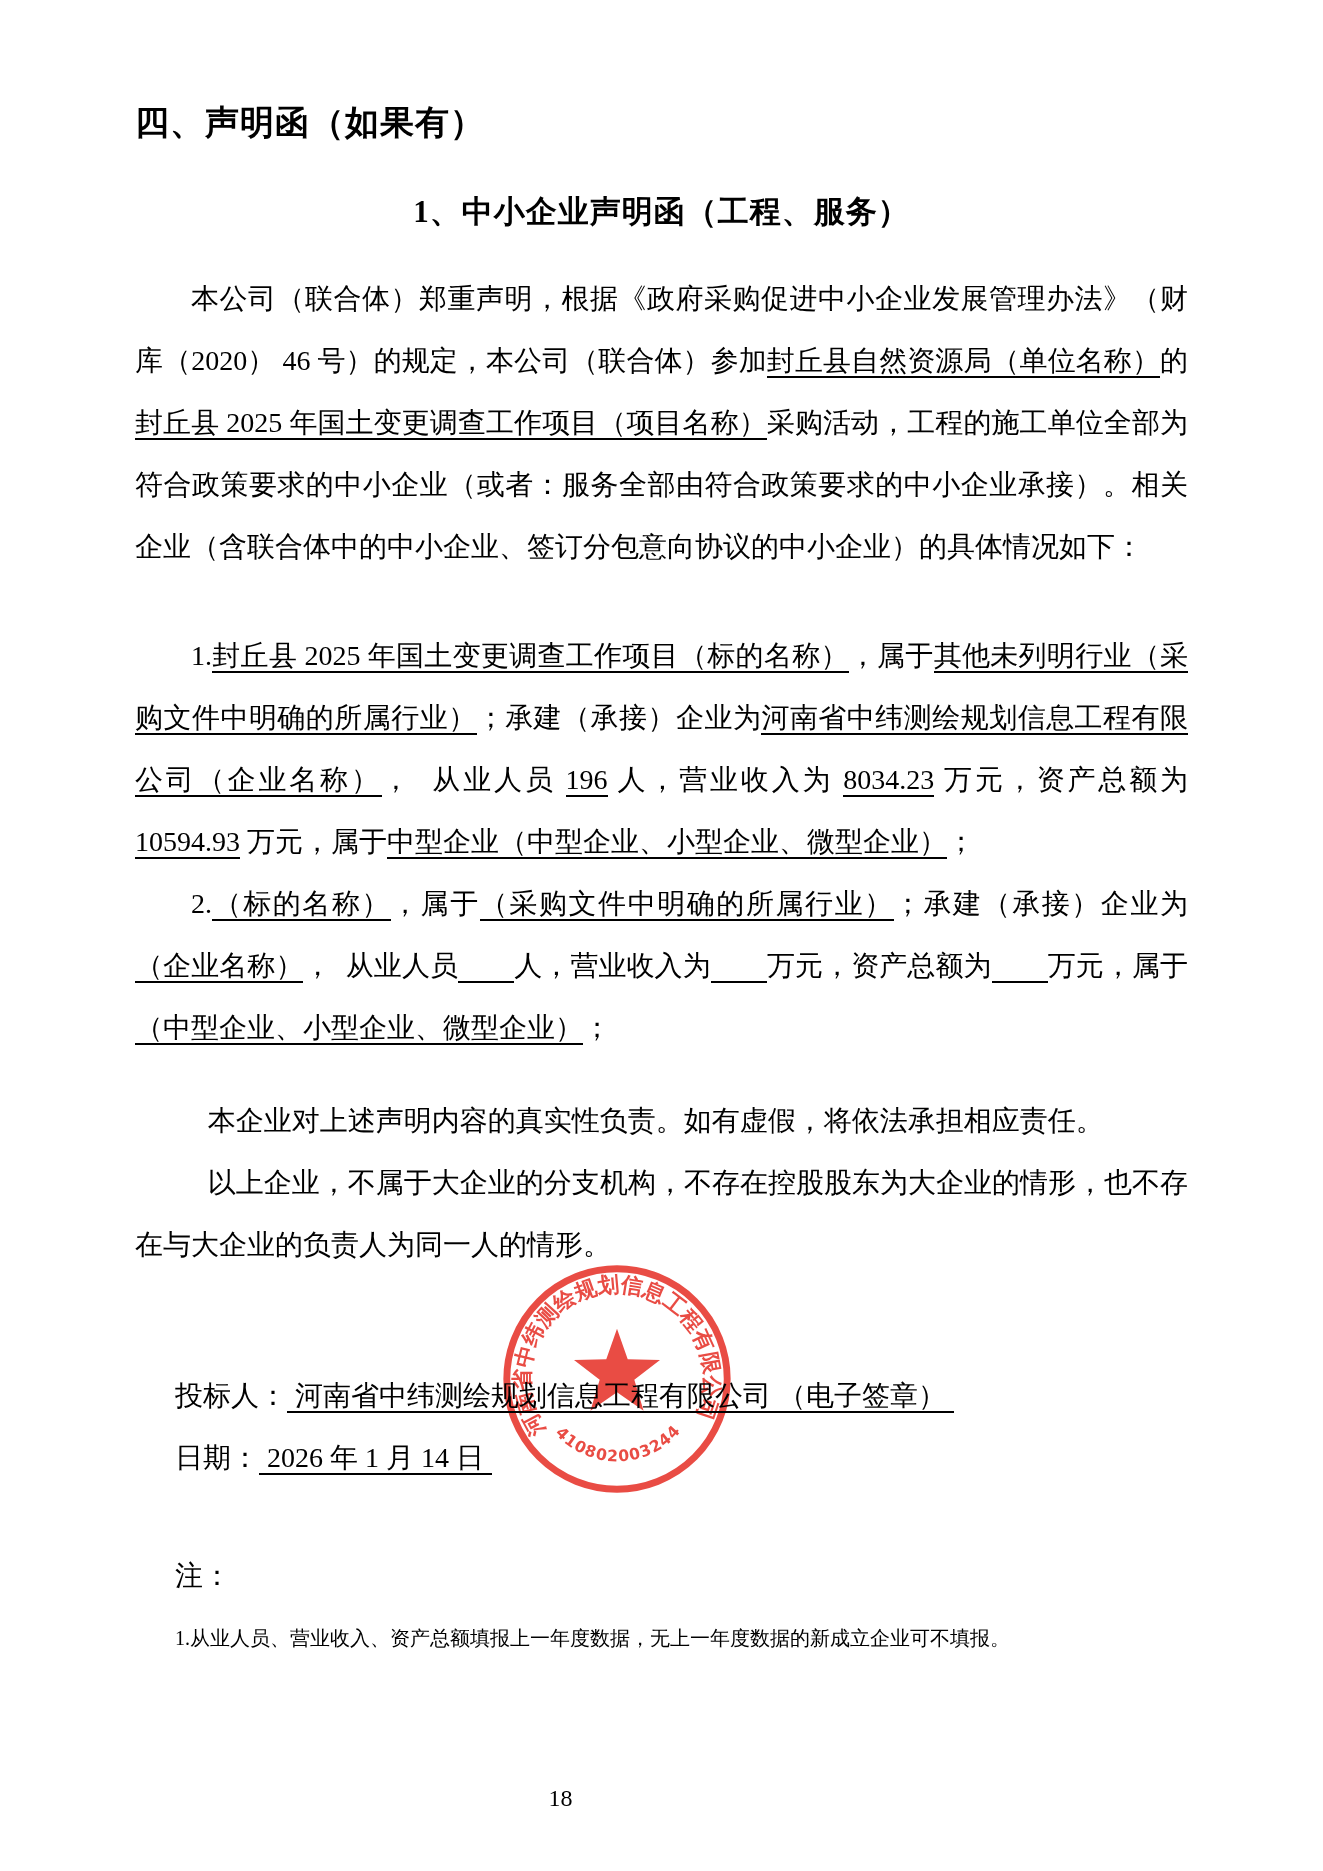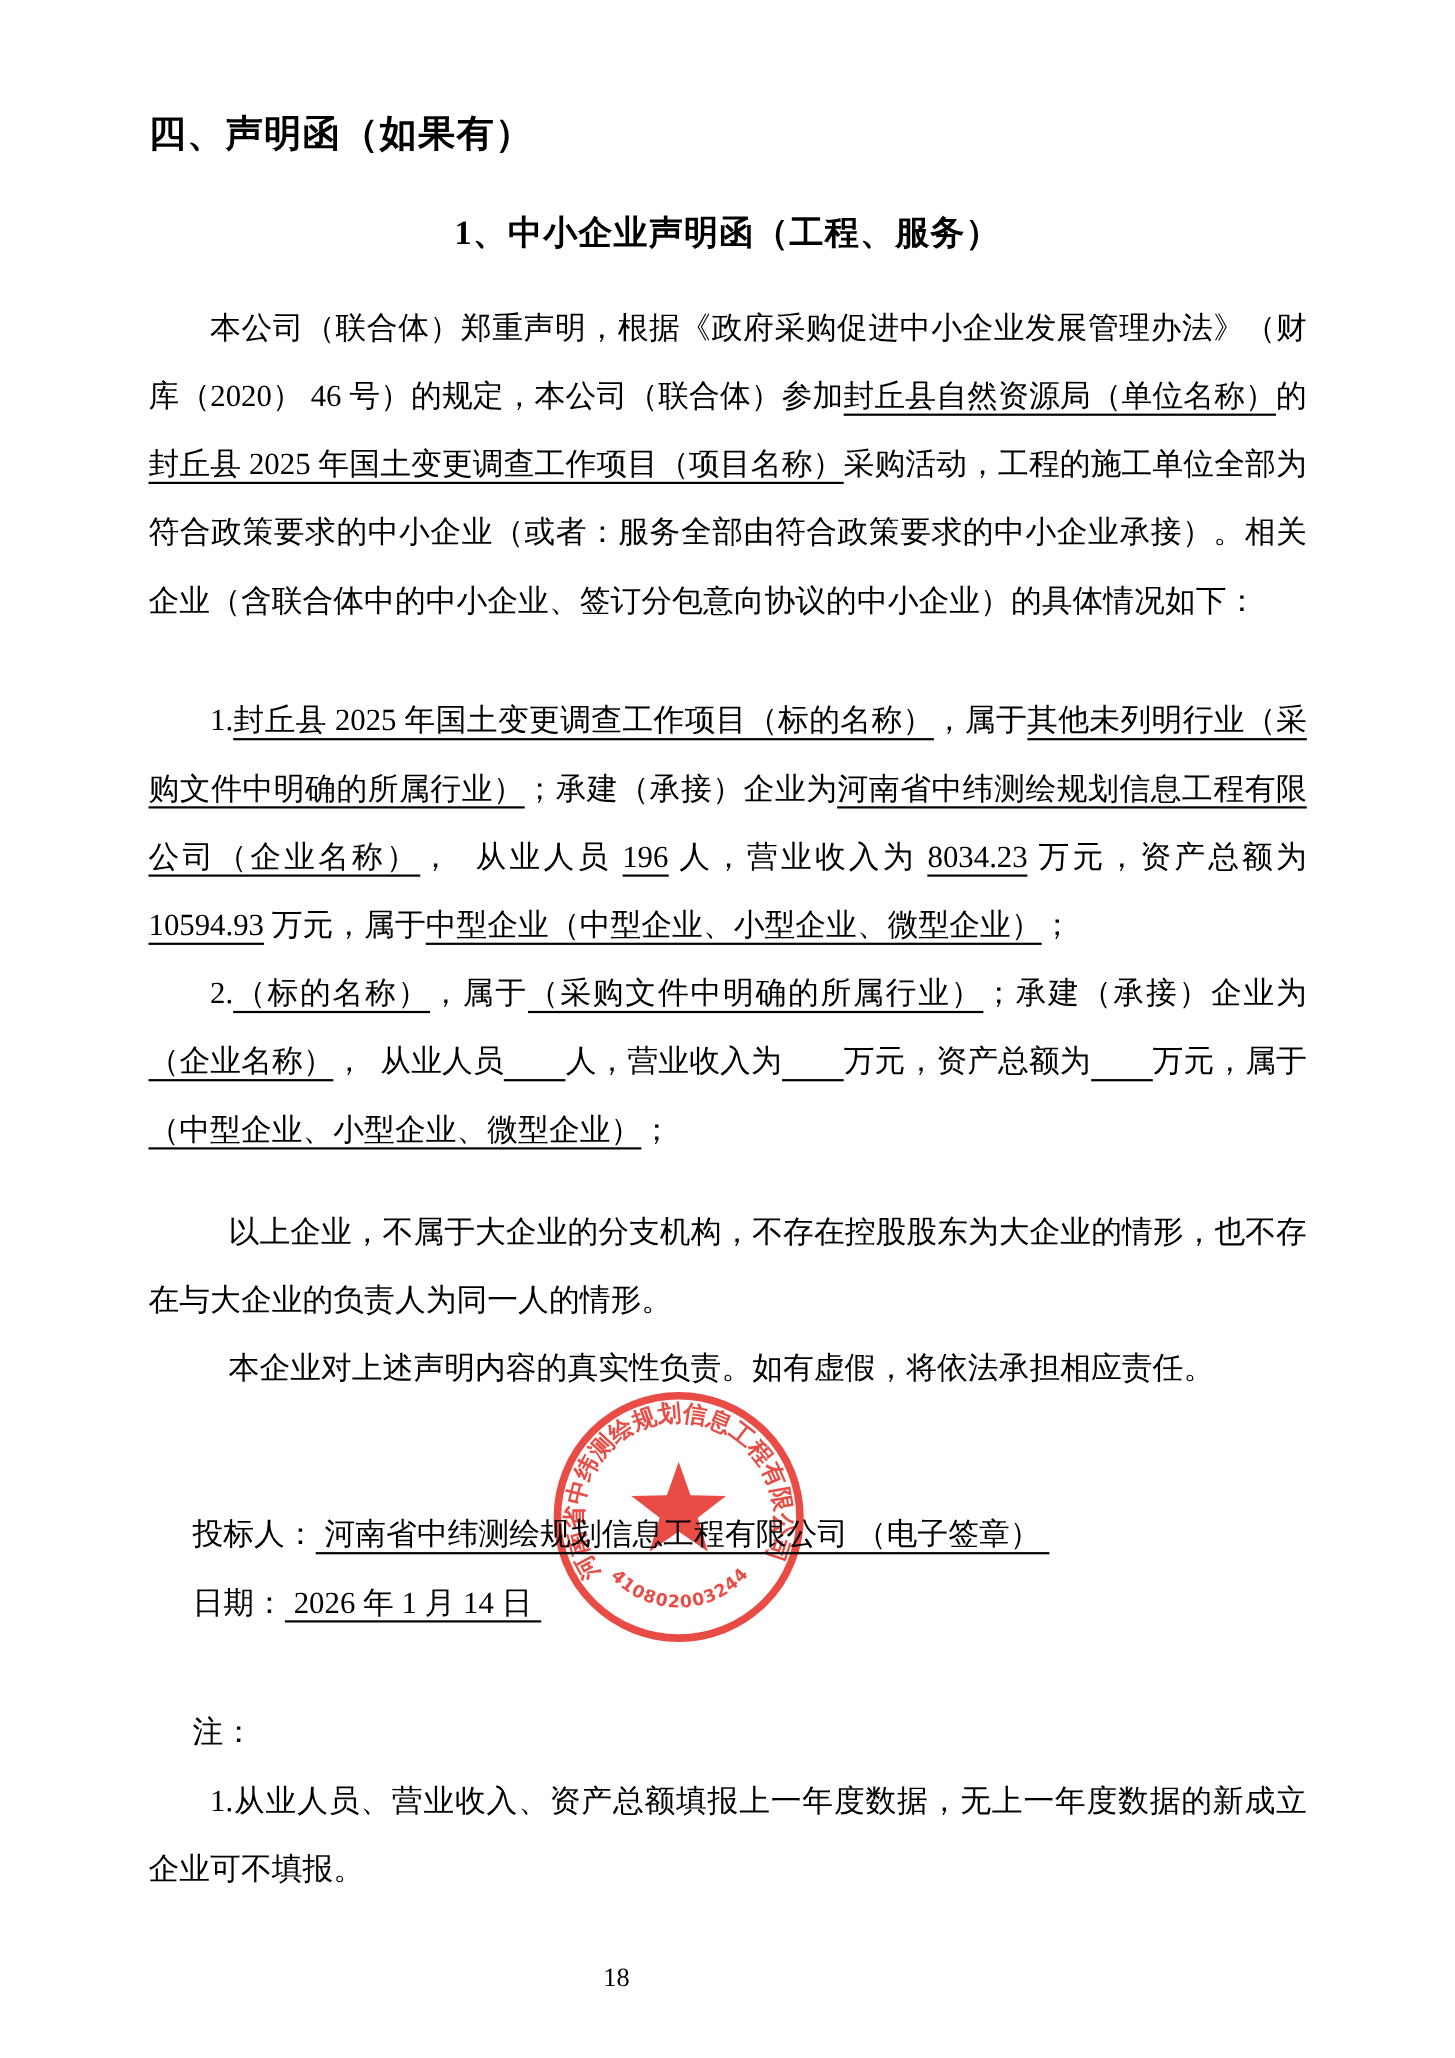--- a/index.html
+++ b/index.html
@@ -51,21 +51,21 @@
     line-height: 62px;
   }
   .sig-line .u { padding: 0 8px; }
   .notes {
     margin-top: 56px;
     font-size: 28px;
     line-height: 62px;
   }
   .notes-label { margin-left: 40px; }
   .note-par {
-    font-size: 28px;
+    font-size: 20px;
     line-height: 62px;
     text-align: justify;
     margin: 0;
     text-indent: 2em;
   }
   .page-number {
     position: absolute;
     left: 0;
     width: 1121px;
     top: 1785px;
@@ -96,23 +96,23 @@
   <p class="body-par indent2"><span>本公司（联合体）郑重声明，根据《政府采购促进中小企业发展管理办法》（财库（2020） 46 号）的规定，本公司（联合体）参加</span><span class="u">封丘县自然资源局（单位名称）</span><span>的</span><span class="u">封丘县 2025 年国土变更调查工作项目（项目名称）</span><span>采购活动，工程的施工单位全部为符合政策要求的中小企业（或者：服务全部由符合政策要求的中小企业承接）。相关企业（含联合体中的中小企业、签订分包意向协议的中小企业）的具体情况如下：</span></p>
 
   <div class="gap-items"></div>
 
   <p class="body-par indent2"><span>1.</span><span class="u">封丘县 2025 年国土变更调查工作项目（标的名称）</span><span>，属于</span><span class="u">其他未列明行业（采购文件中明确的所属行业）</span><span>；承建（承接）企业为</span><span class="u">河南省中纬测绘规划信息工程有限公司（企业名称）</span><span>，  从业人员 </span><span class="u">196</span><span> 人，营业收入为 </span><span class="u">8034.23</span><span> 万元，资产总额为 </span><span class="u">10594.93</span><span> 万元，属于</span><span class="u">中型企业（中型企业、小型企业、微型企业）</span><span>；</span></p>
 
   <p class="body-par indent2"><span>2.</span><span class="u">（标的名称）</span><span>，属于</span><span class="u">（采购文件中明确的所属行业）</span><span>；承建（承接）企业为</span><span class="u">（企业名称）</span><span>，  从业人员</span><span class="u">　　</span><span>人，营业收入为</span><span class="u">　　</span><span>万元，资产总额为</span><span class="u">　　</span><span>万元，属于</span><span class="u">（中型企业、小型企业、微型企业）</span><span>；</span></p>
 
   <div class="gap-closing"></div>
 
+  <p class="body-par indent3">本企业对上述声明内容的真实性负责。如有虚假，将依法承担相应责任。</p>
+
   <p class="body-par indent3">以上企业，不属于大企业的分支机构，不存在控股股东为大企业的情形，也不存在与大企业的负责人为同一人的情形。</p>
-
-  <p class="body-par indent3">本企业对上述声明内容的真实性负责。如有虚假，将依法承担相应责任。</p>
 
   <div class="signature">
     <div class="sig-line"><span>投标人：</span><span class="u">河南省中纬测绘规划信息工程有限公司 （电子签章）</span></div>
     <div class="sig-line"><span>日期：</span><span class="u">2026 年 1 月 14 日</span></div>
   </div>
 
   <div class="notes">
     <div class="notes-label">注：</div>
     <p class="note-par">1.从业人员、营业收入、资产总额填报上一年度数据，无上一年度数据的新成立企业可不填报。</p>
   </div>

